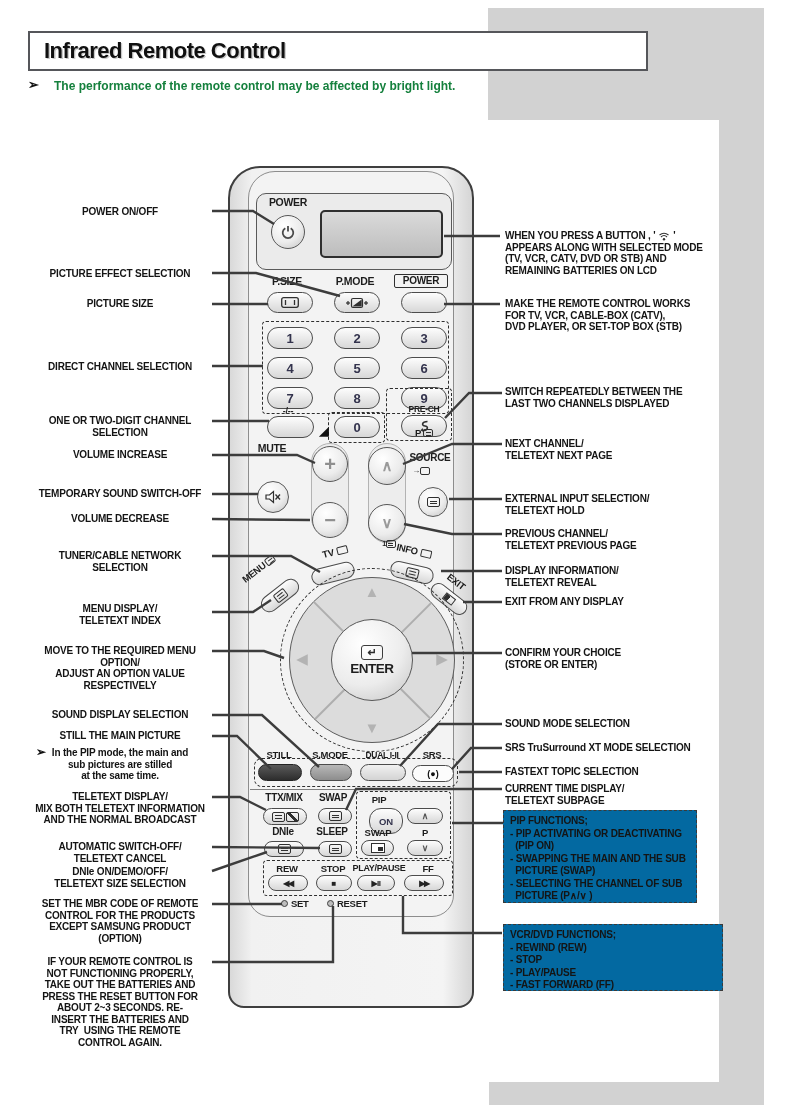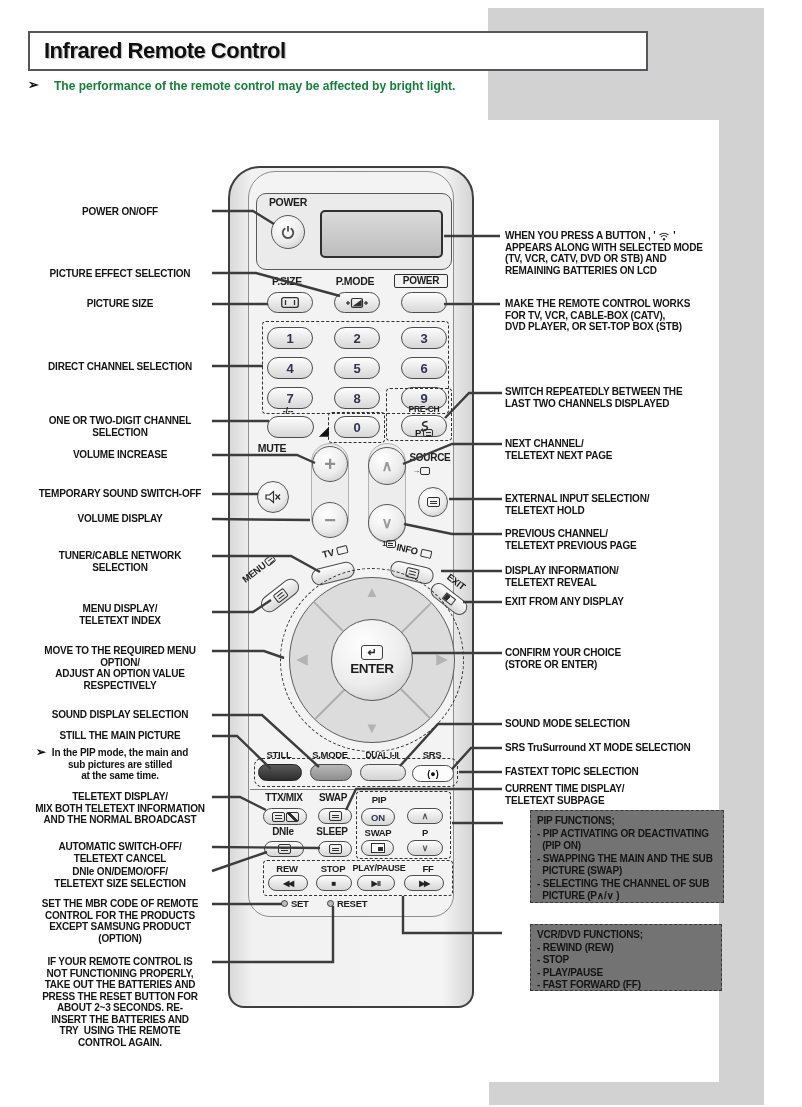--- a/index.html
+++ b/index.html
@@ -9,21 +9,21 @@
   .abs{position:absolute}
   .gray{position:absolute;background:#d2d2d2}
   
   .titlebox{position:absolute;left:28px;top:31px;width:620px;height:40px;border:2.5px solid #55565a;background:#fff;display:flex;align-items:center}
   .titletext{font-size:22px;font-weight:800;letter-spacing:-0.5px;color:#101010;padding-left:14px;text-shadow:1.3px 1.3px 0 #c9c9c9}
   .topnote{position:absolute;left:54px;top:79px;width:440px;font:bold 12px/14px "Liberation Sans",sans-serif;color:#15803d}
   .noteArrow{position:absolute;font-size:13px;font-weight:bold;color:#111}
   
   .llabel{position:absolute;left:28px;width:184px;text-align:center;font:bold 10px/11.5px "Liberation Sans",sans-serif;color:#141414;letter-spacing:-0.2px}
   .rlabel{position:absolute;left:505px;width:205px;text-align:left;font:bold 10px/11.5px "Liberation Sans",sans-serif;color:#141414;letter-spacing:-0.2px}
-  .dashpanel{position:absolute;left:530px;border:1.6px dashed #3a3a3a;padding:4px 6px;font:bold 10px/12.5px "Liberation Sans",sans-serif;color:#141414;letter-spacing:-0.2px;background:#737373}
+  .dashpanel{position:absolute;left:503px;border:1.6px dashed #3a3a3a;padding:4px 6px;font:bold 10px/12.5px "Liberation Sans",sans-serif;color:#141414;letter-spacing:-0.2px;background:#0369a1}
   
   .body-shell{position:absolute;left:228px;top:166px;width:246px;height:842px;border:2px solid #3f3f3f;
     border-radius:32px 32px 16px 16px;background:linear-gradient(90deg,#d9d9d9 0%,#f1f1f1 9%,#f4f4f4 88%,#d5d5d5 100%)}
   .face{position:absolute;left:248px;top:171px;width:206px;height:746px;border:1.5px solid #8d8d8d;
     border-radius:27px 27px 22px 22px;background:#f3f3f3}
   .panel{position:absolute;border:1.5px solid #5a5a5a;border-radius:10px;background:#ebebeb}
   .lcd{position:absolute;border:2px solid #2f2f2f;border-radius:5px;background:linear-gradient(180deg,#dadada,#bdbdbd)}
   .pill{position:absolute;border:1.6px solid #4c4c4c;border-radius:12px;background:linear-gradient(180deg,#fdfdfd,#d7d7d7);
     display:flex;align-items:center;justify-content:center;font:600 13px "Liberation Sans",sans-serif;color:#33334d}
   .cbtn{position:absolute;border-radius:50%;border:1.6px solid #585858;background:radial-gradient(circle at 38% 30%,#ffffff 0%,#ececec 55%,#c3c3c3 100%);
@@ -230,21 +230,21 @@
       <span class="ttbox"></span>
       <span class="ttbox diag"></span>
     </div>
   <div class="blab" style="left:310px;top:793px;width:46px;font-size:10px">SWAP</div>
   <div class="pill" style="left:318px;top:808px;width:34px;height:16px">
       <span class="ttbox"></span>
     </div>
 
   <div class="dash" style="left:356px;top:791px;width:95px;height:68px"></div>
   <div class="blab" style="left:360px;top:795px;width:38px">PIP</div>
-  <div class="pill" style="left:361px;top:808px;width:34px;height:18px;font:600 9.5px 'Liberation Sans',sans-serif">
+  <div class="pill" style="left:369px;top:808px;width:34px;height:26px;font:600 9.5px 'Liberation Sans',sans-serif">
       <span>ON</span>
     </div>
   <div class="pill" style="left:407px;top:808px;width:36px;height:16px;font:bold 9px 'Liberation Sans',sans-serif;color:#555">
       <span>∧</span>
     </div>
   <div class="blab" style="left:357px;top:828px;width:42px">SWAP</div>
   <div class="pill" style="left:361px;top:840px;width:33px;height:16px">
       <span class="swapicon"></span>
     </div>
   <div class="blab" style="left:412px;top:828px;width:26px">P</div>
@@ -320,21 +320,21 @@
     <polyline points="403,896 403,933 502,933"></polyline>
   </svg>
 
   <div class="llabel" style="top:206px">POWER ON/OFF</div>
   <div class="llabel" style="top:268px">PICTURE EFFECT SELECTION</div>
   <div class="llabel" style="top:298px">PICTURE SIZE</div>
   <div class="llabel" style="top:361px">DIRECT CHANNEL SELECTION</div>
   <div class="llabel" style="top:415px">ONE OR TWO-DIGIT CHANNEL<br>SELECTION</div>
   <div class="llabel" style="top:449px">VOLUME INCREASE</div>
   <div class="llabel" style="top:488px">TEMPORARY SOUND SWITCH-OFF</div>
-  <div class="llabel" style="top:513px">VOLUME DISPLAY</div>
+  <div class="llabel" style="top:513px">VOLUME DECREASE</div>
   <div class="llabel" style="top:550px">TUNER/CABLE NETWORK<br>SELECTION</div>
   <div class="llabel" style="top:603px">MENU DISPLAY/<br>TELETEXT INDEX</div>
   <div class="llabel" style="top:645px">MOVE TO THE REQUIRED MENU<br>OPTION/<br>ADJUST AN OPTION VALUE<br>RESPECTIVELY</div>
   <div class="llabel" style="top:709px">SOUND DISPLAY SELECTION</div>
   <div class="llabel" style="top:730px">STILL THE MAIN PICTURE</div>
   <span class="noteArrow" style="left:36px;top:745px;font-size:12px">➢</span>
   <div class="llabel" style="top:747px">In the PIP mode, the main and<br>sub pictures are stilled<br>at the same time.</div>
   <div class="llabel" style="top:791px">TELETEXT DISPLAY/<br>MIX BOTH TELETEXT INFORMATION<br>AND THE NORMAL BROADCAST</div>
   <div class="llabel" style="top:841px">AUTOMATIC SWITCH-OFF/<br>TELETEXT CANCEL</div>
   <div class="llabel" style="top:866px">DNIe ON/DEMO/OFF/<br>TELETEXT SIZE SELECTION</div>
@@ -359,15 +359,15 @@
   <div class="rlabel" style="top:493px">EXTERNAL INPUT SELECTION/<br>TELETEXT HOLD</div>
   <div class="rlabel" style="top:565px">DISPLAY INFORMATION/<br>TELETEXT REVEAL</div>
   <div class="rlabel" style="top:528px">PREVIOUS CHANNEL/<br>TELETEXT PREVIOUS PAGE</div>
   <div class="rlabel" style="top:596px">EXIT FROM ANY DISPLAY</div>
   <div class="rlabel" style="top:647px">CONFIRM YOUR CHOICE<br>(STORE OR ENTER)</div>
   <div class="rlabel" style="top:718px">SOUND MODE SELECTION</div>
   <div class="rlabel" style="top:742px">SRS TruSurround XT MODE SELECTION</div>
   <div class="rlabel" style="top:766px">FASTEXT TOPIC SELECTION</div>
   <div class="rlabel" style="top:783px">CURRENT TIME DISPLAY/<br>TELETEXT SUBPAGE</div>
   <div class="dashpanel" style="top:810px;width:194px;height:93px">PIP FUNCTIONS;<br>- PIP ACTIVATING OR DEACTIVATING<br>&nbsp;&nbsp;(PIP ON)<br>- SWAPPING THE MAIN AND THE SUB<br>&nbsp;&nbsp;PICTURE (SWAP)<br>- SELECTING THE CHANNEL OF SUB<br>&nbsp;&nbsp;PICTURE (P∧/∨ )</div>
-  <div class="dashpanel" style="top:924px;width:192px;height:67px">VCR/DVD FUNCTIONS;<br>- REWIND (REW)<br>- STOP<br>- PLAY/PAUSE<br>- FAST FORWARD (FF)</div>
+  <div class="dashpanel" style="top:924px;width:220px;height:67px">VCR/DVD FUNCTIONS;<br>- REWIND (REW)<br>- STOP<br>- PLAY/PAUSE<br>- FAST FORWARD (FF)</div>
 
 </div>
 
 </body></html>

